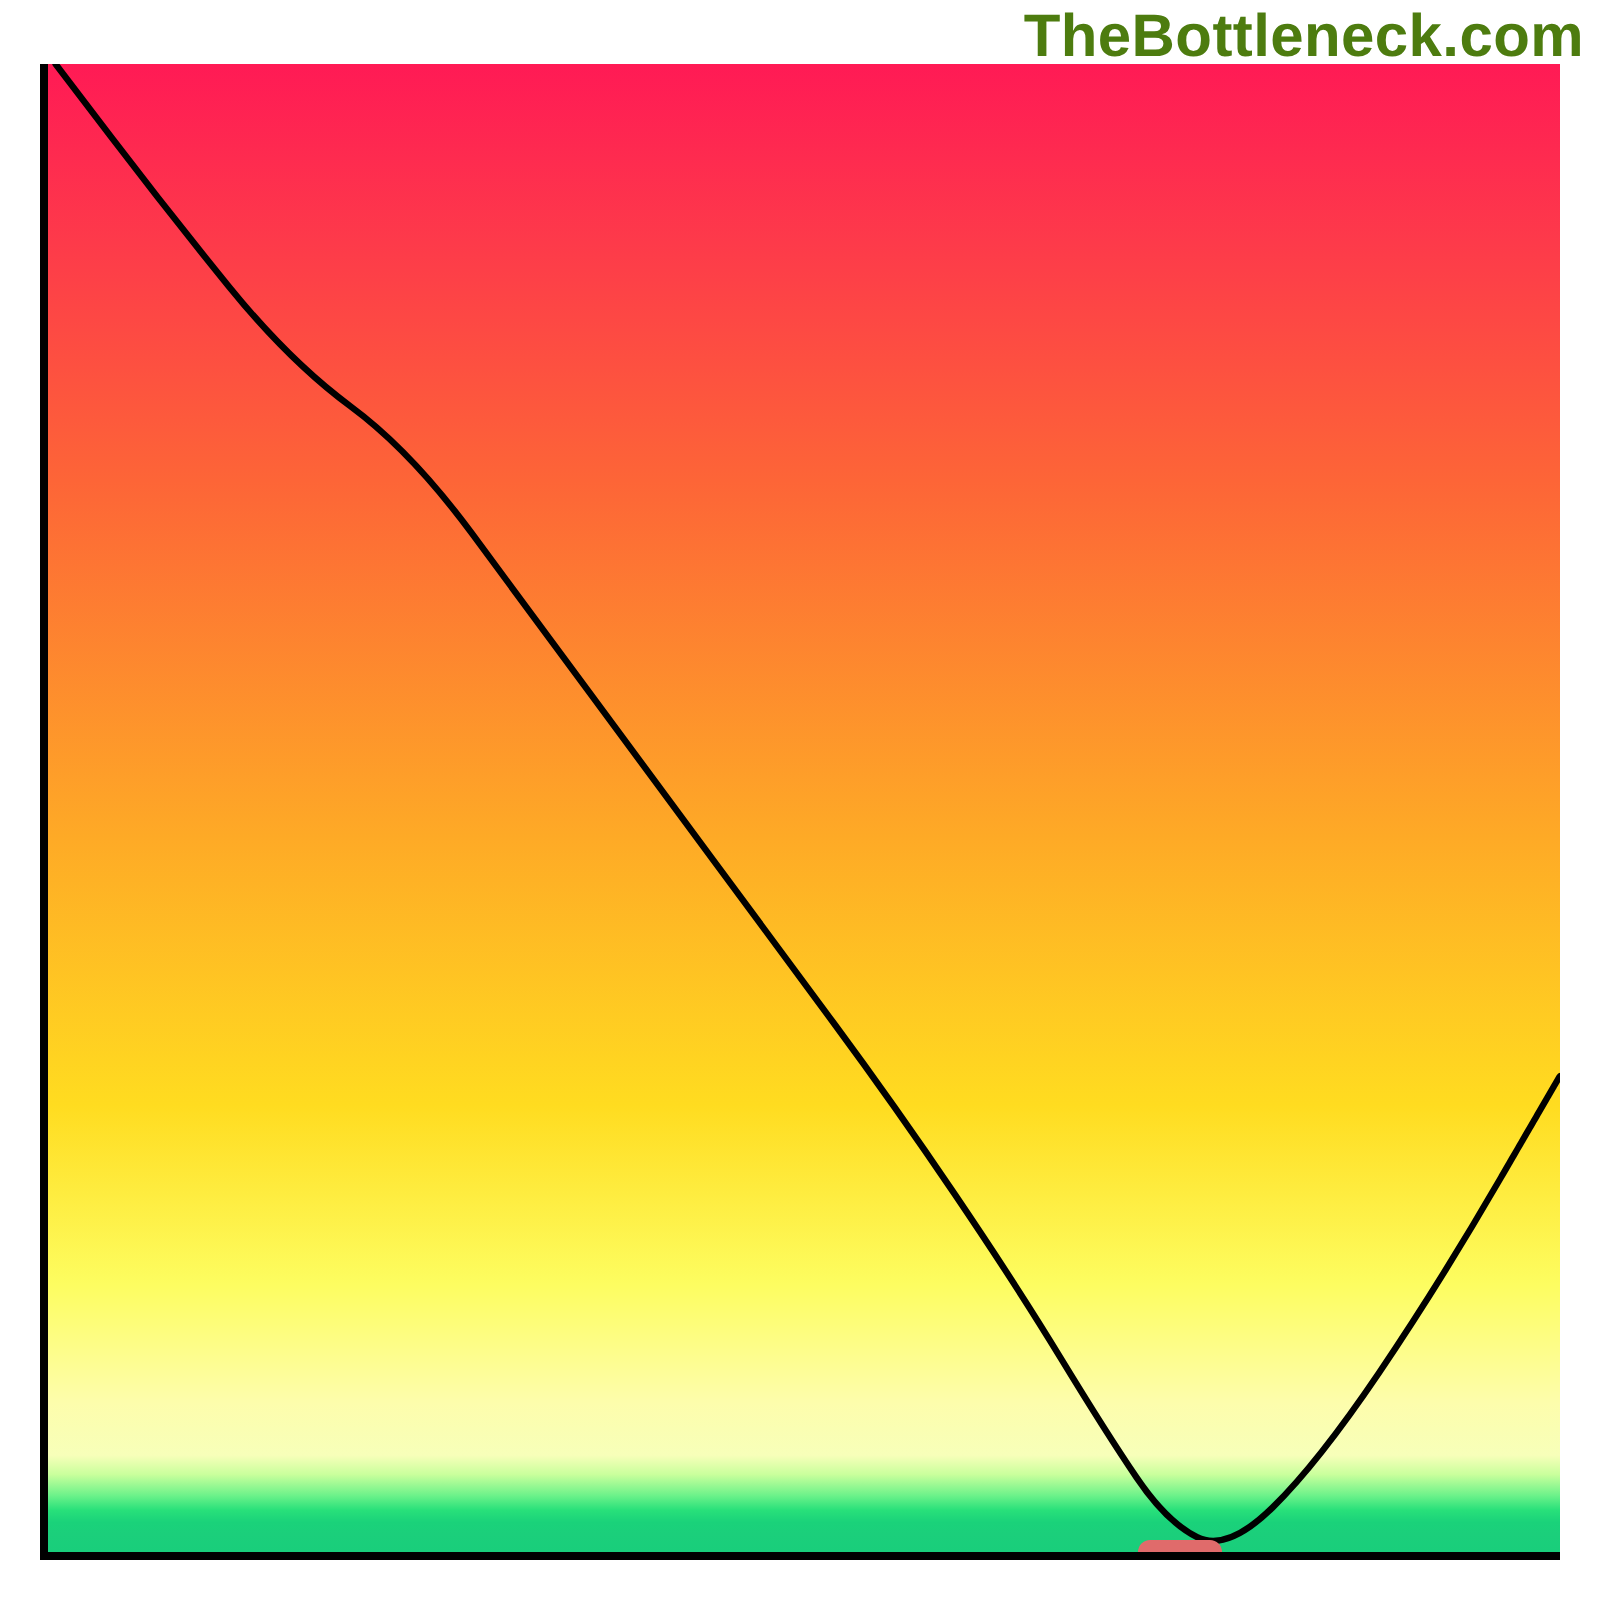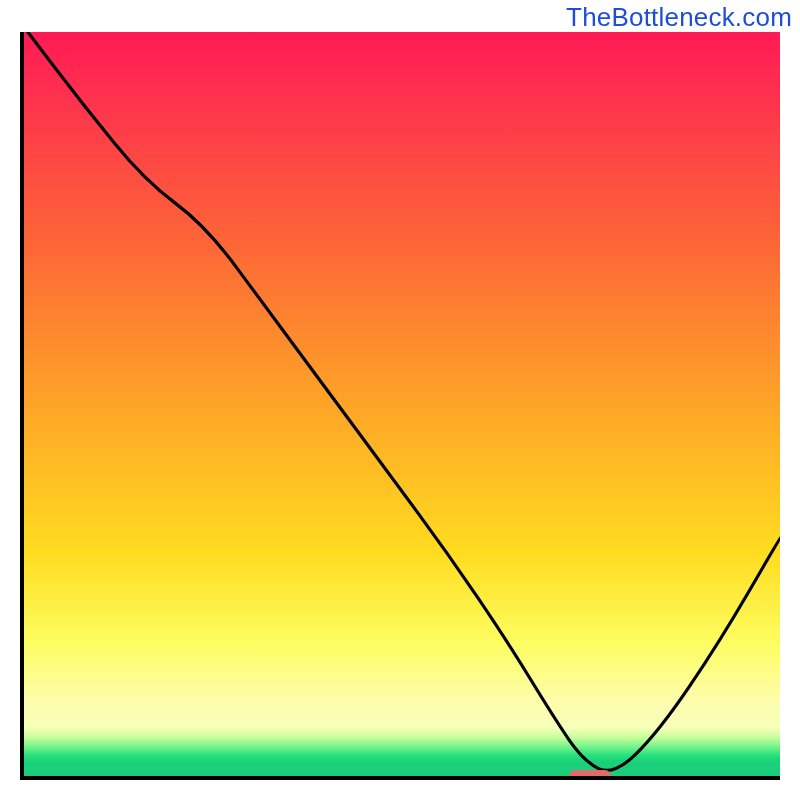--- a/index.html
+++ b/index.html
@@ -13,23 +13,23 @@
   .frame {
     position: relative;
     width: 800px;
     height: 800px;
     background: #ffffff;
   }
   .watermark {
     position: absolute;
     top: 2px;
     right: 8px;
-    font-size: 26px;
-    font-weight: 400;
-    color: #1d4ed8;
+    font-size: 30px;
+    font-weight: 700;
+    color: #4d7c0f;
     letter-spacing: 0.2px;
     font-family: Arial, Helvetica, sans-serif;
   }
   .plot-area {
     position: absolute;
     left: 20px;
     top: 32px;
     width: 760px;
     height: 748px;
     border-left: 4px solid #000;

